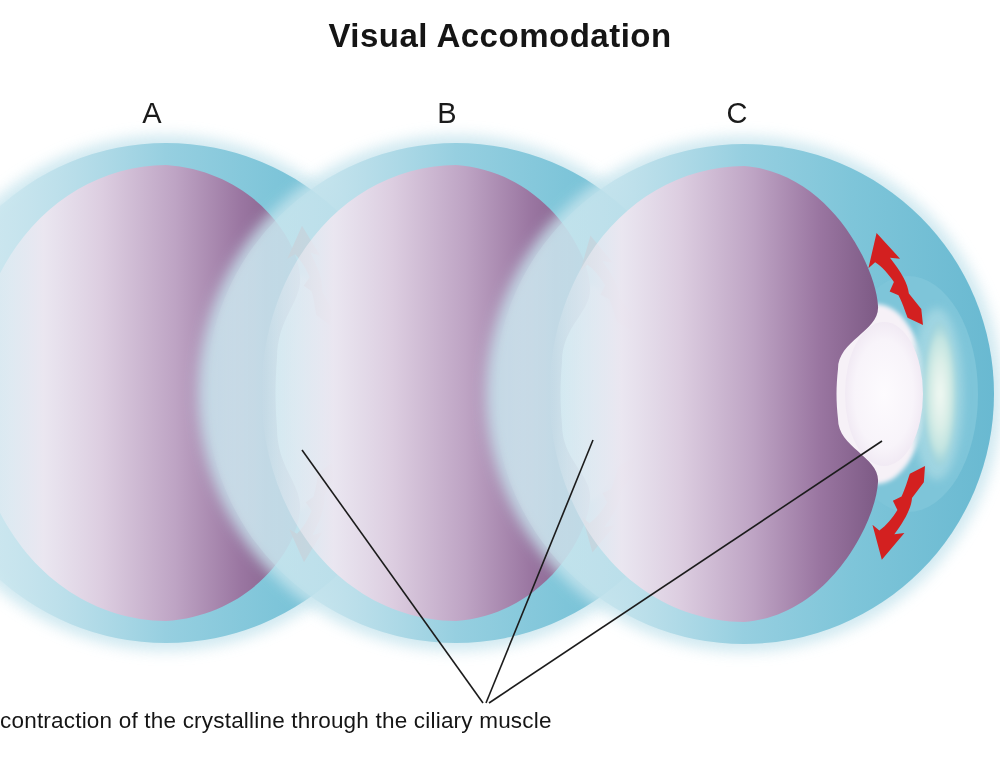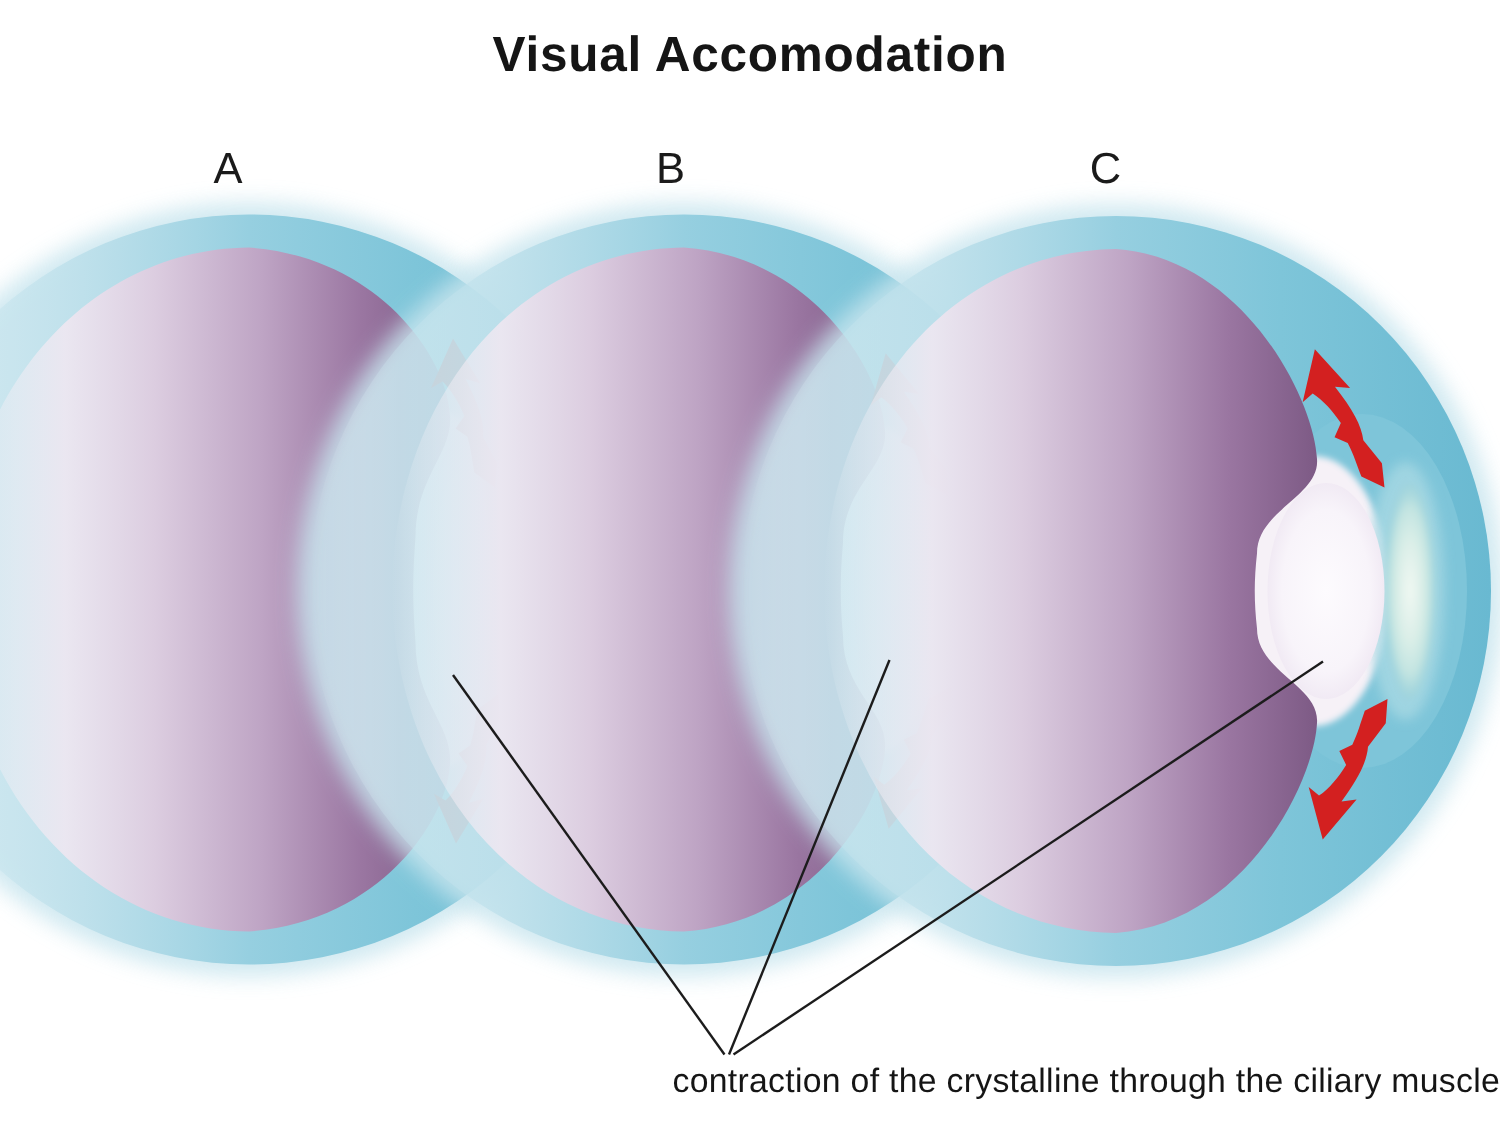--- a/index.html
+++ b/index.html
@@ -10,21 +10,21 @@
   .title{
     position:absolute;top:17px;left:0;right:0;text-align:center;
     font-size:33px;font-weight:600;letter-spacing:.5px;color:#151515;
   }
   .panel-label{
     position:absolute;top:97px;transform:translateX(-50%);
     font-size:29px;font-weight:500;color:#1a1a1a;
   }
   #label-a{left:152px;} #label-b{left:447px;} #label-c{left:737px;}
   .caption{
-    position:absolute;top:708px;left:0;right:0;text-align:right;
+    position:absolute;top:708px;left:0;right:0;text-align:left;
     font-size:22.5px;font-weight:500;color:#151515;letter-spacing:.2px;
   }
   svg{position:absolute;left:0;top:0;}
 </style>
 </head>
 <body>
 
 <div id="stage">
 
   <div class="title">Visual Accomodation</div>

